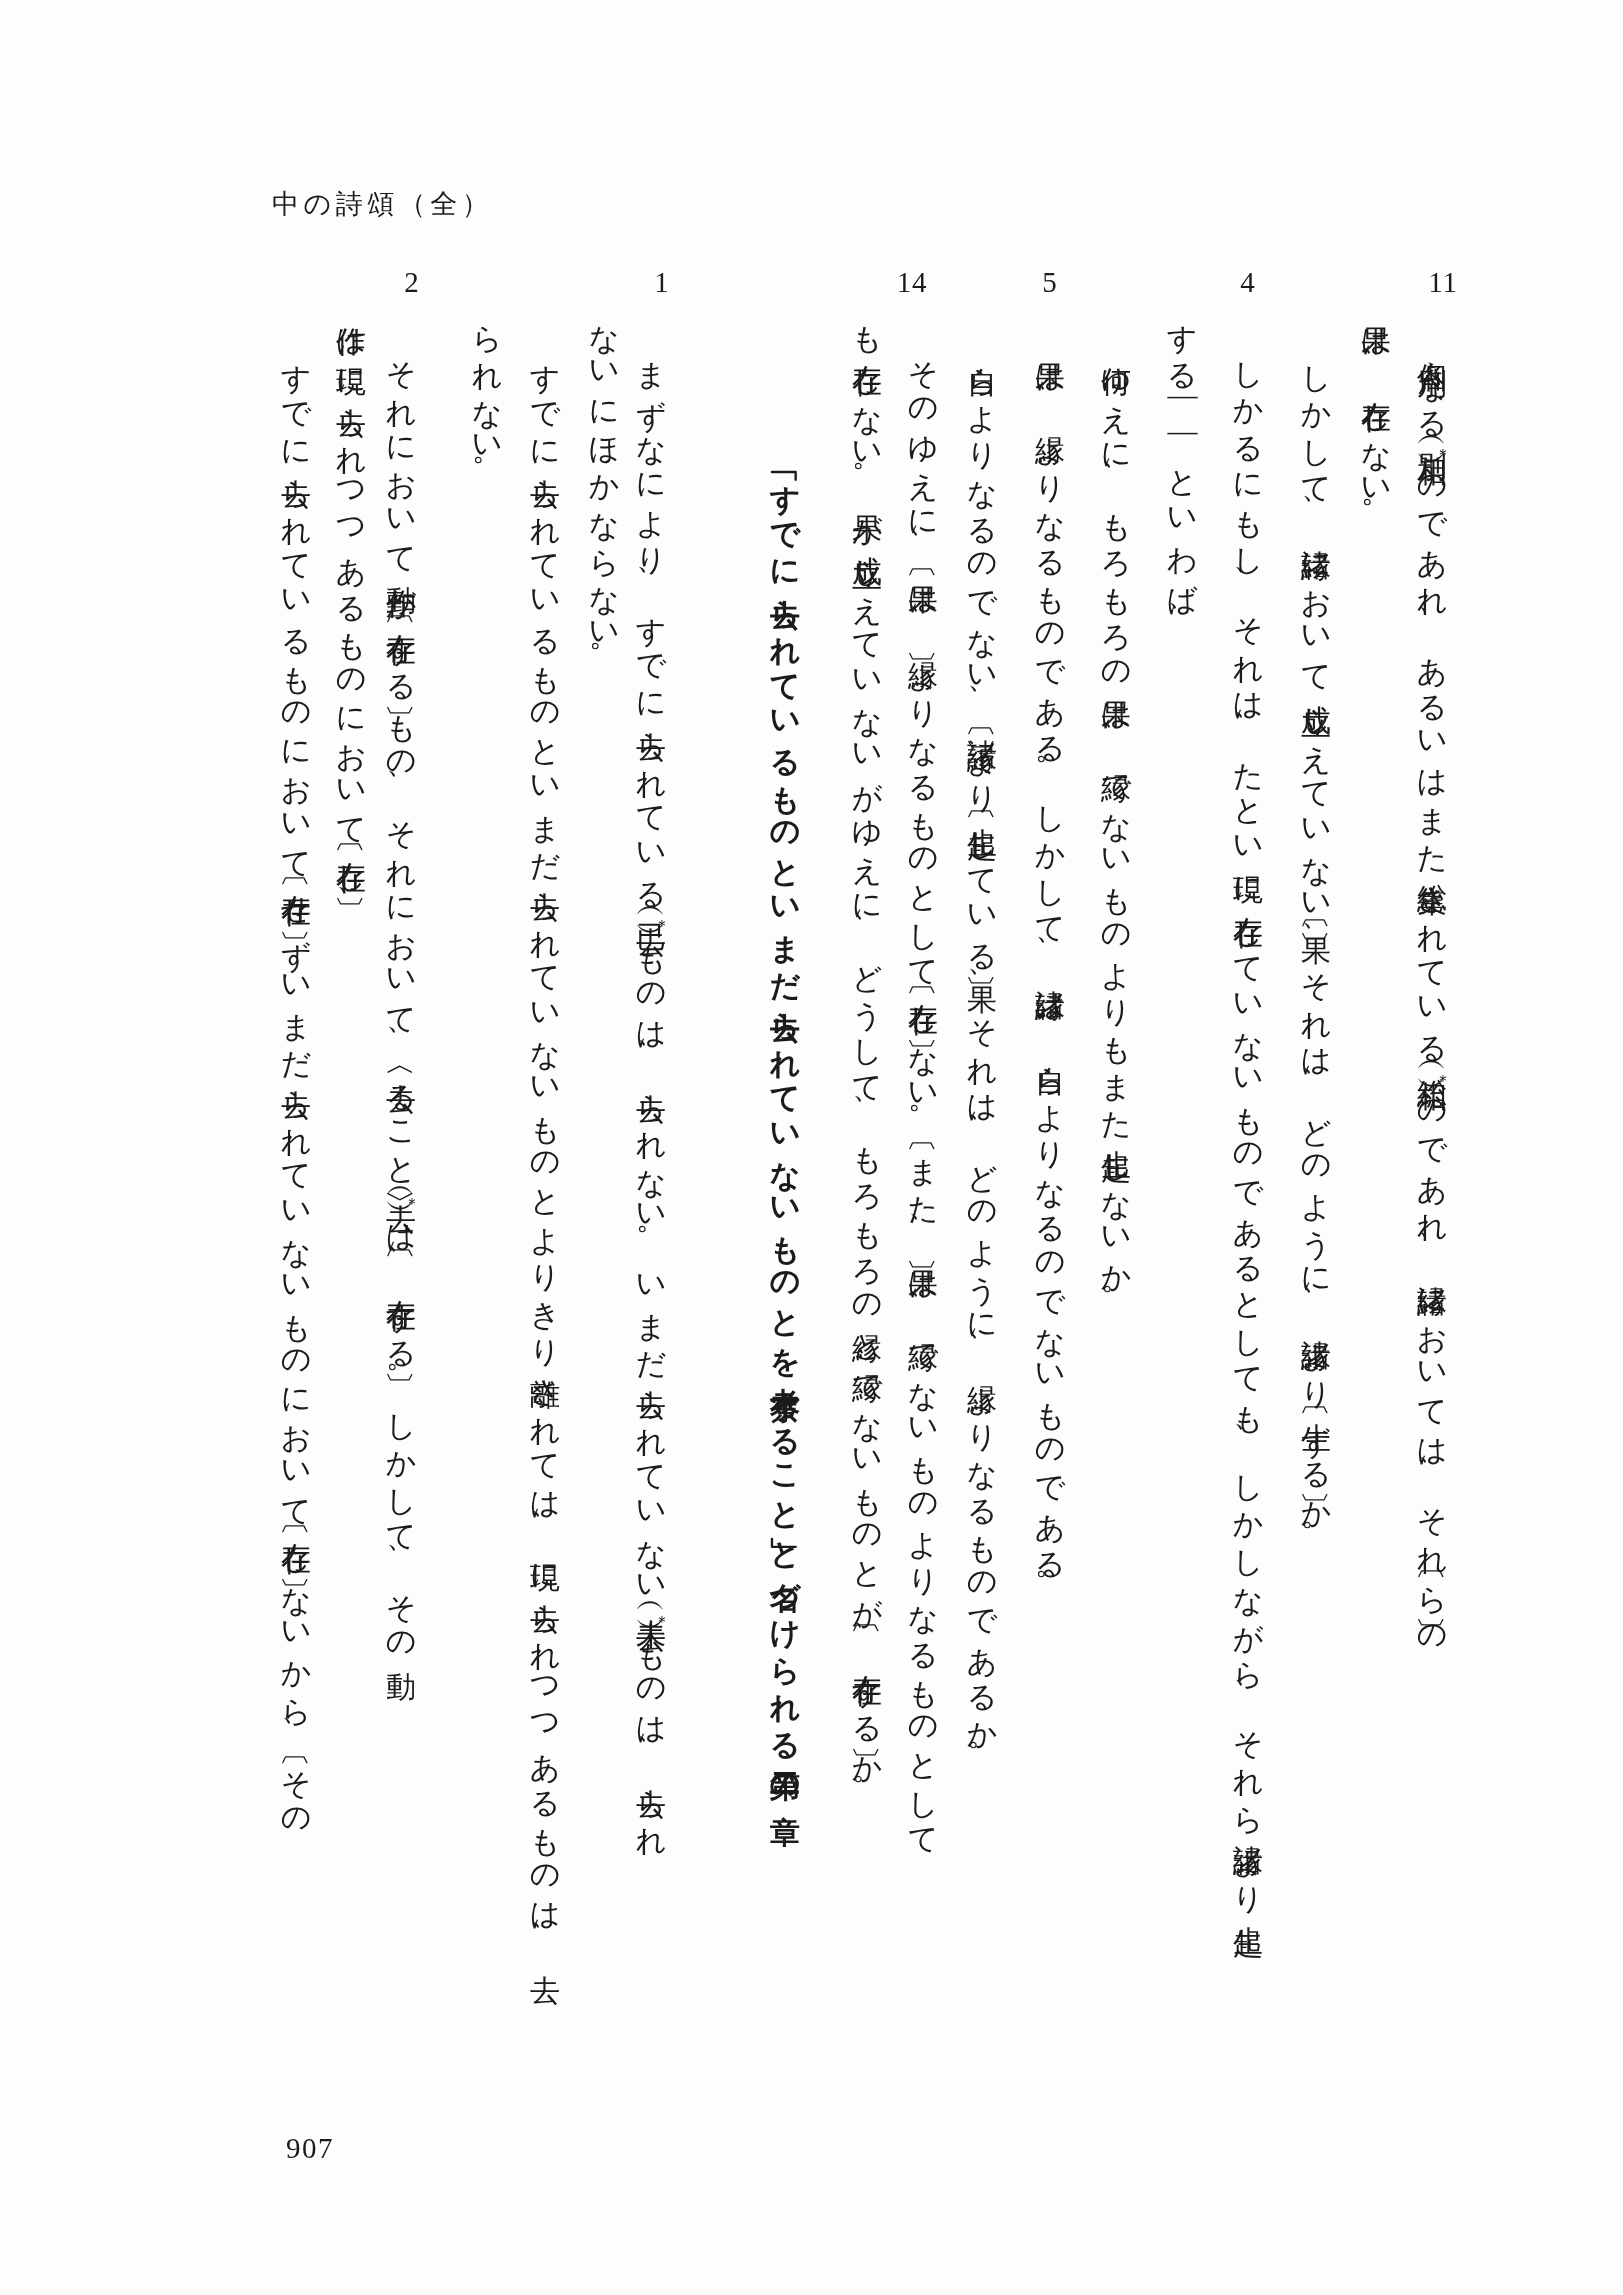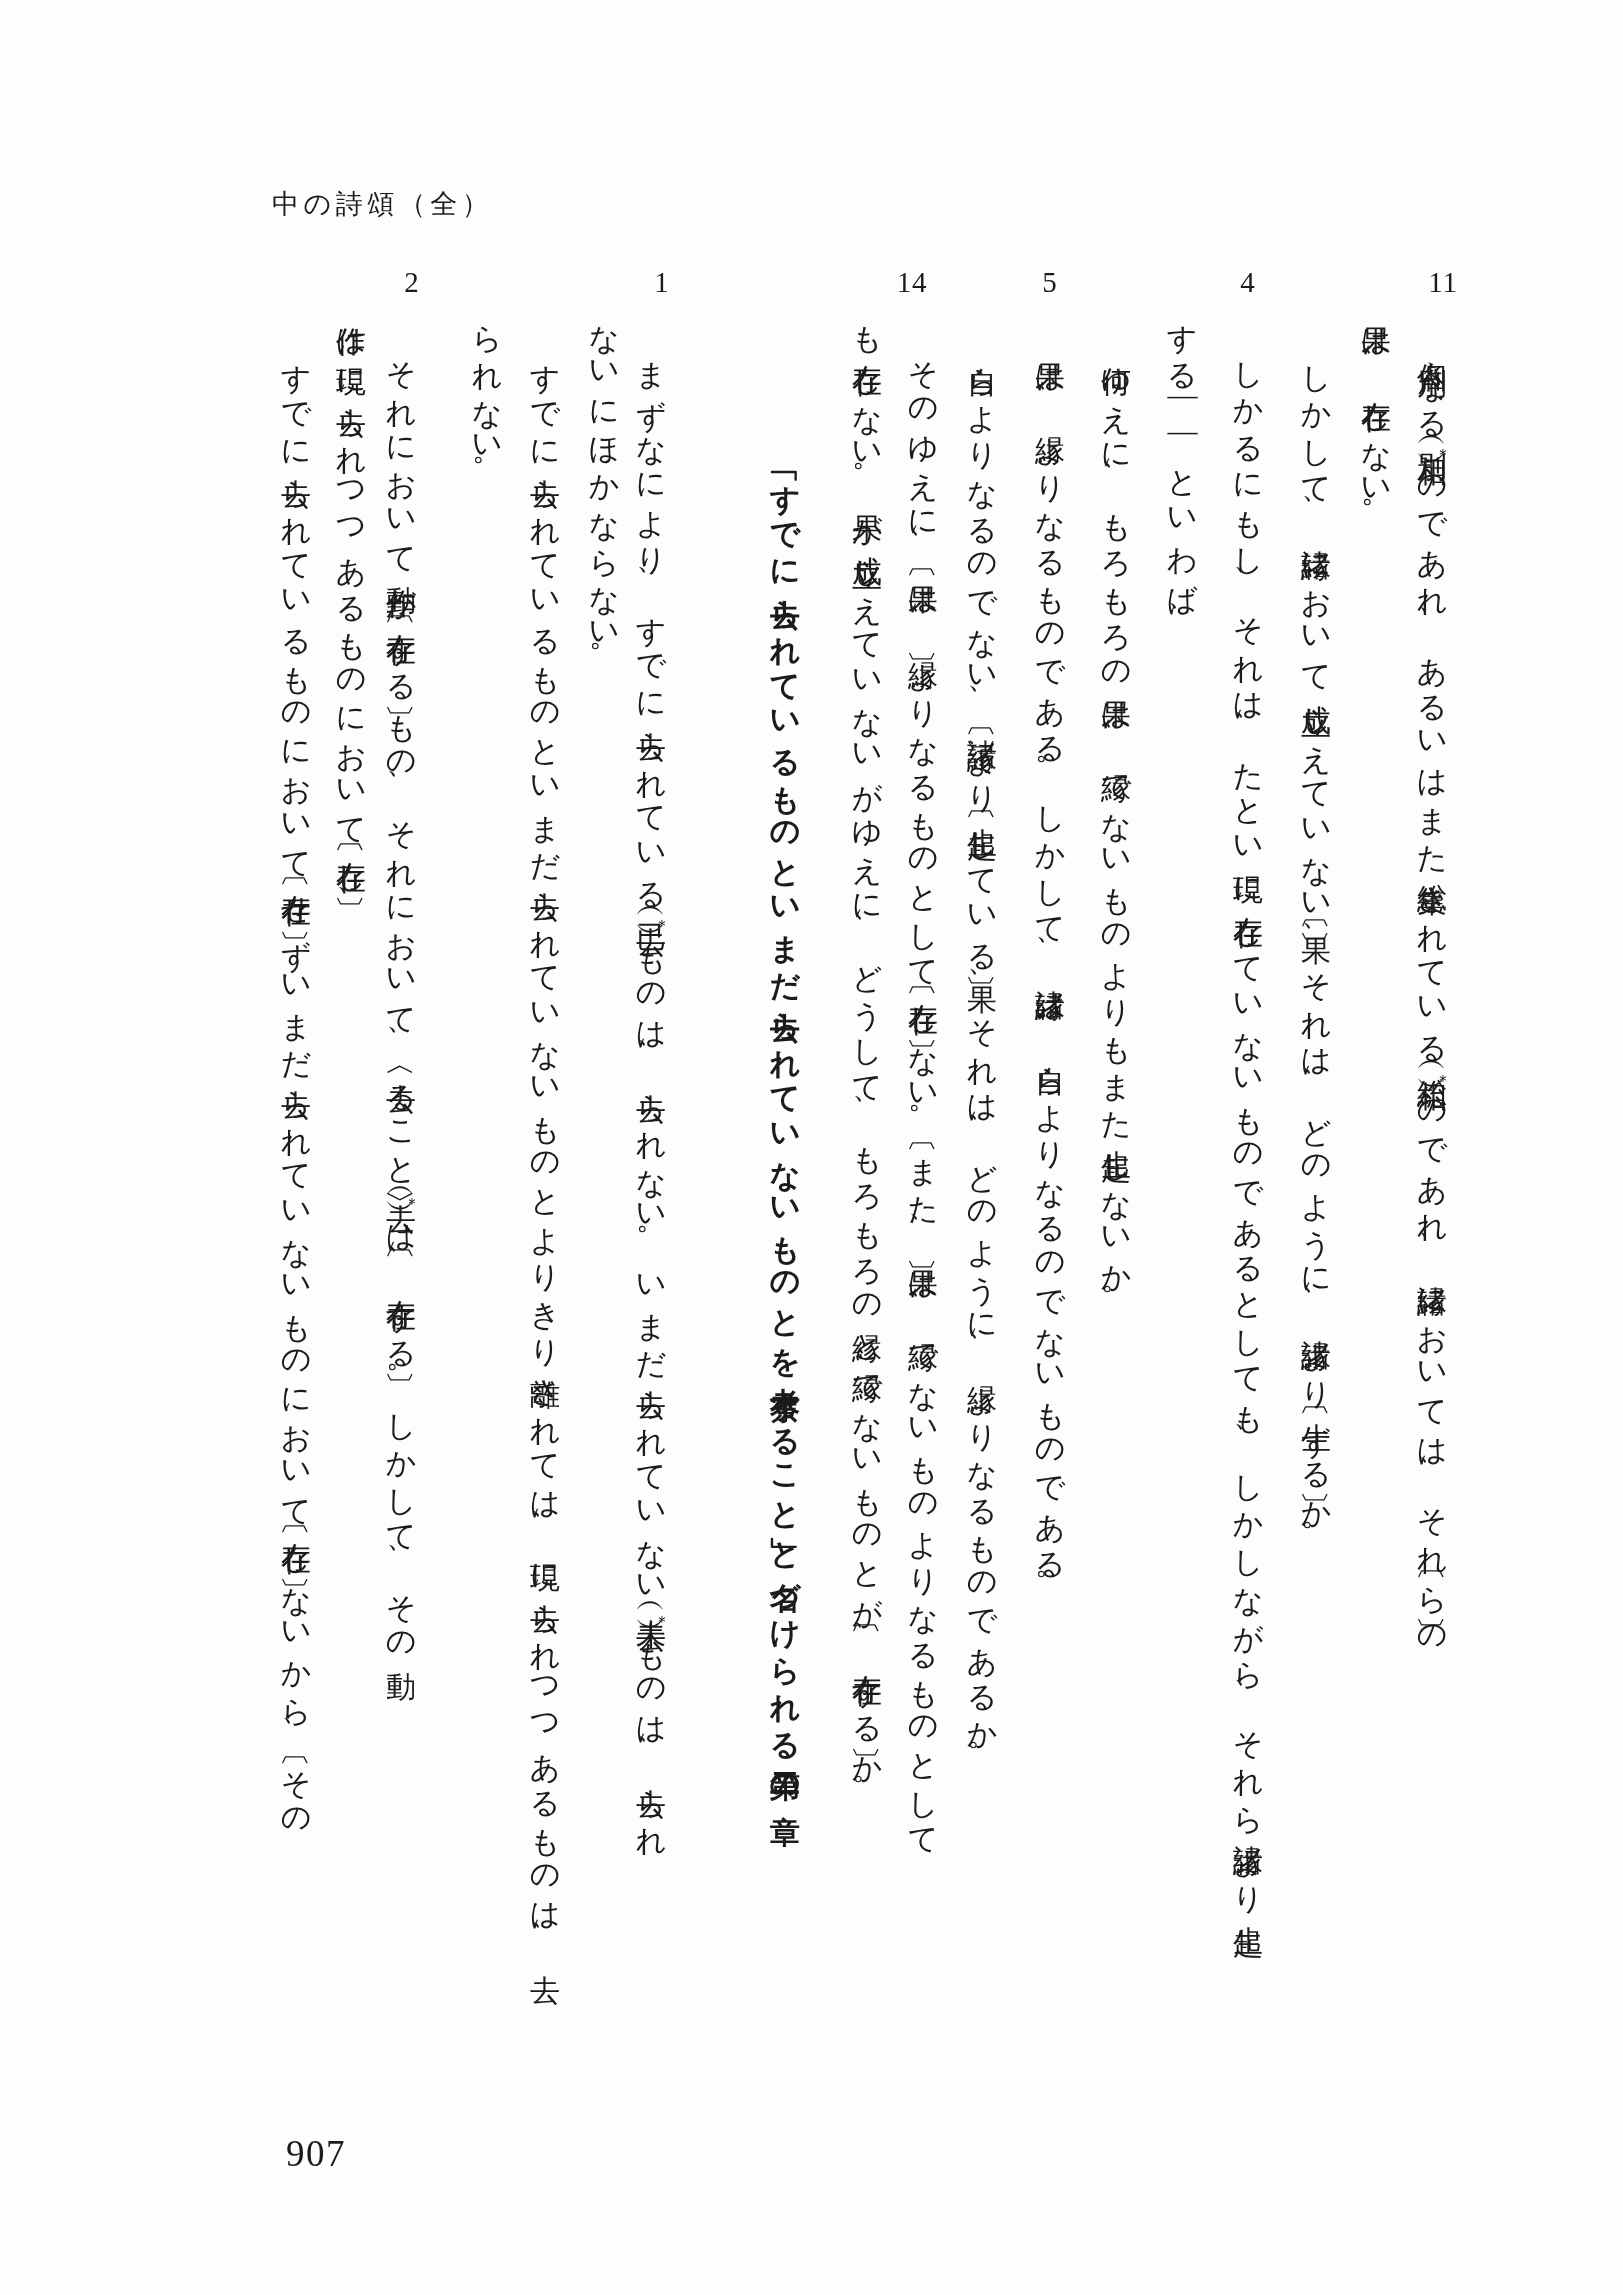--- a/index.html
+++ b/index.html
@@ -9,21 +9,21 @@
     font-family:"Liberation Serif","DejaVu Serif",serif;
     color:#1b1b1b;
     overflow:hidden;
   }
   .running-header{
     position:absolute;left:272px;top:170px;
     font-size:27px;letter-spacing:4.5px;white-space:nowrap;margin-top:16px;
   }
   .page-number{
     position:absolute;left:286px;top:2132px;
-    font-size:37px;letter-spacing:1.5px;
+    font-size:29px;letter-spacing:1.5px;
   }
   .col{
     position:absolute;
     writing-mode:vertical-rl;
     -webkit-writing-mode:vertical-rl;
     text-orientation:upright;
     font-size:30px;
     letter-spacing:3px;
     line-height:36px;
     white-space:nowrap;

